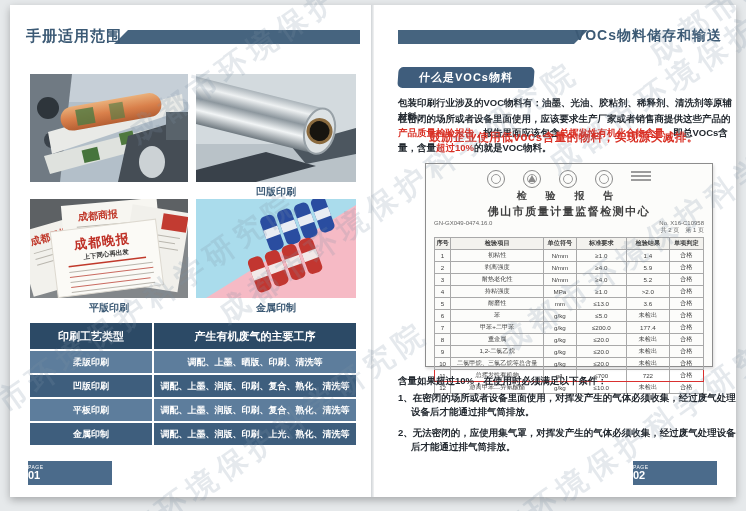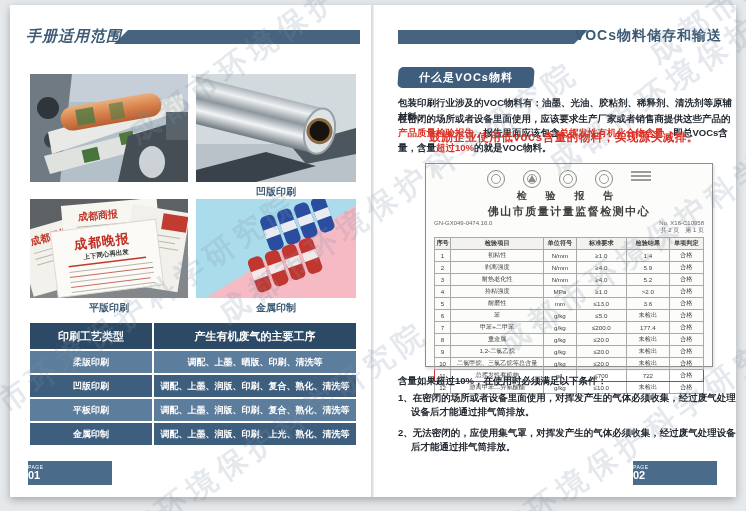--- a/index.html
+++ b/index.html
@@ -78,21 +78,21 @@
   #cert-table tr.hl td:first-child { border-left:1.6px solid #d9302f; }
   #cert-table tr.hl td:last-child  { border-right:1.6px solid #d9302f; }
 </style>
 </head>
 <body>
 
 <div id="stage">
   <div id="spread"></div>
   <div id="divider"></div>
 
-  <div class="page-title" style="left:26px; top:27px;font-style:italic;">手册适用范围</div>
+  <div class="page-title" style="left:26px; top:27px;">手册适用范围</div>
   <div id="bar-left" class="hdr-bar"></div>
 
   <div class="photo" style="left:30px; top:74px; width:158px; height:108px;">
     <svg width="158" height="108" viewBox="0 0 158 108">
       <defs>
         <linearGradient id="gOr" x1="0" y1="0" x2="0" y2="1">
           <stop offset="0" stop-color="#eab07a"></stop>
             <stop offset=".5" stop-color="#d9804b"></stop>
             <stop offset="1" stop-color="#b55f33"></stop>
         </linearGradient>

